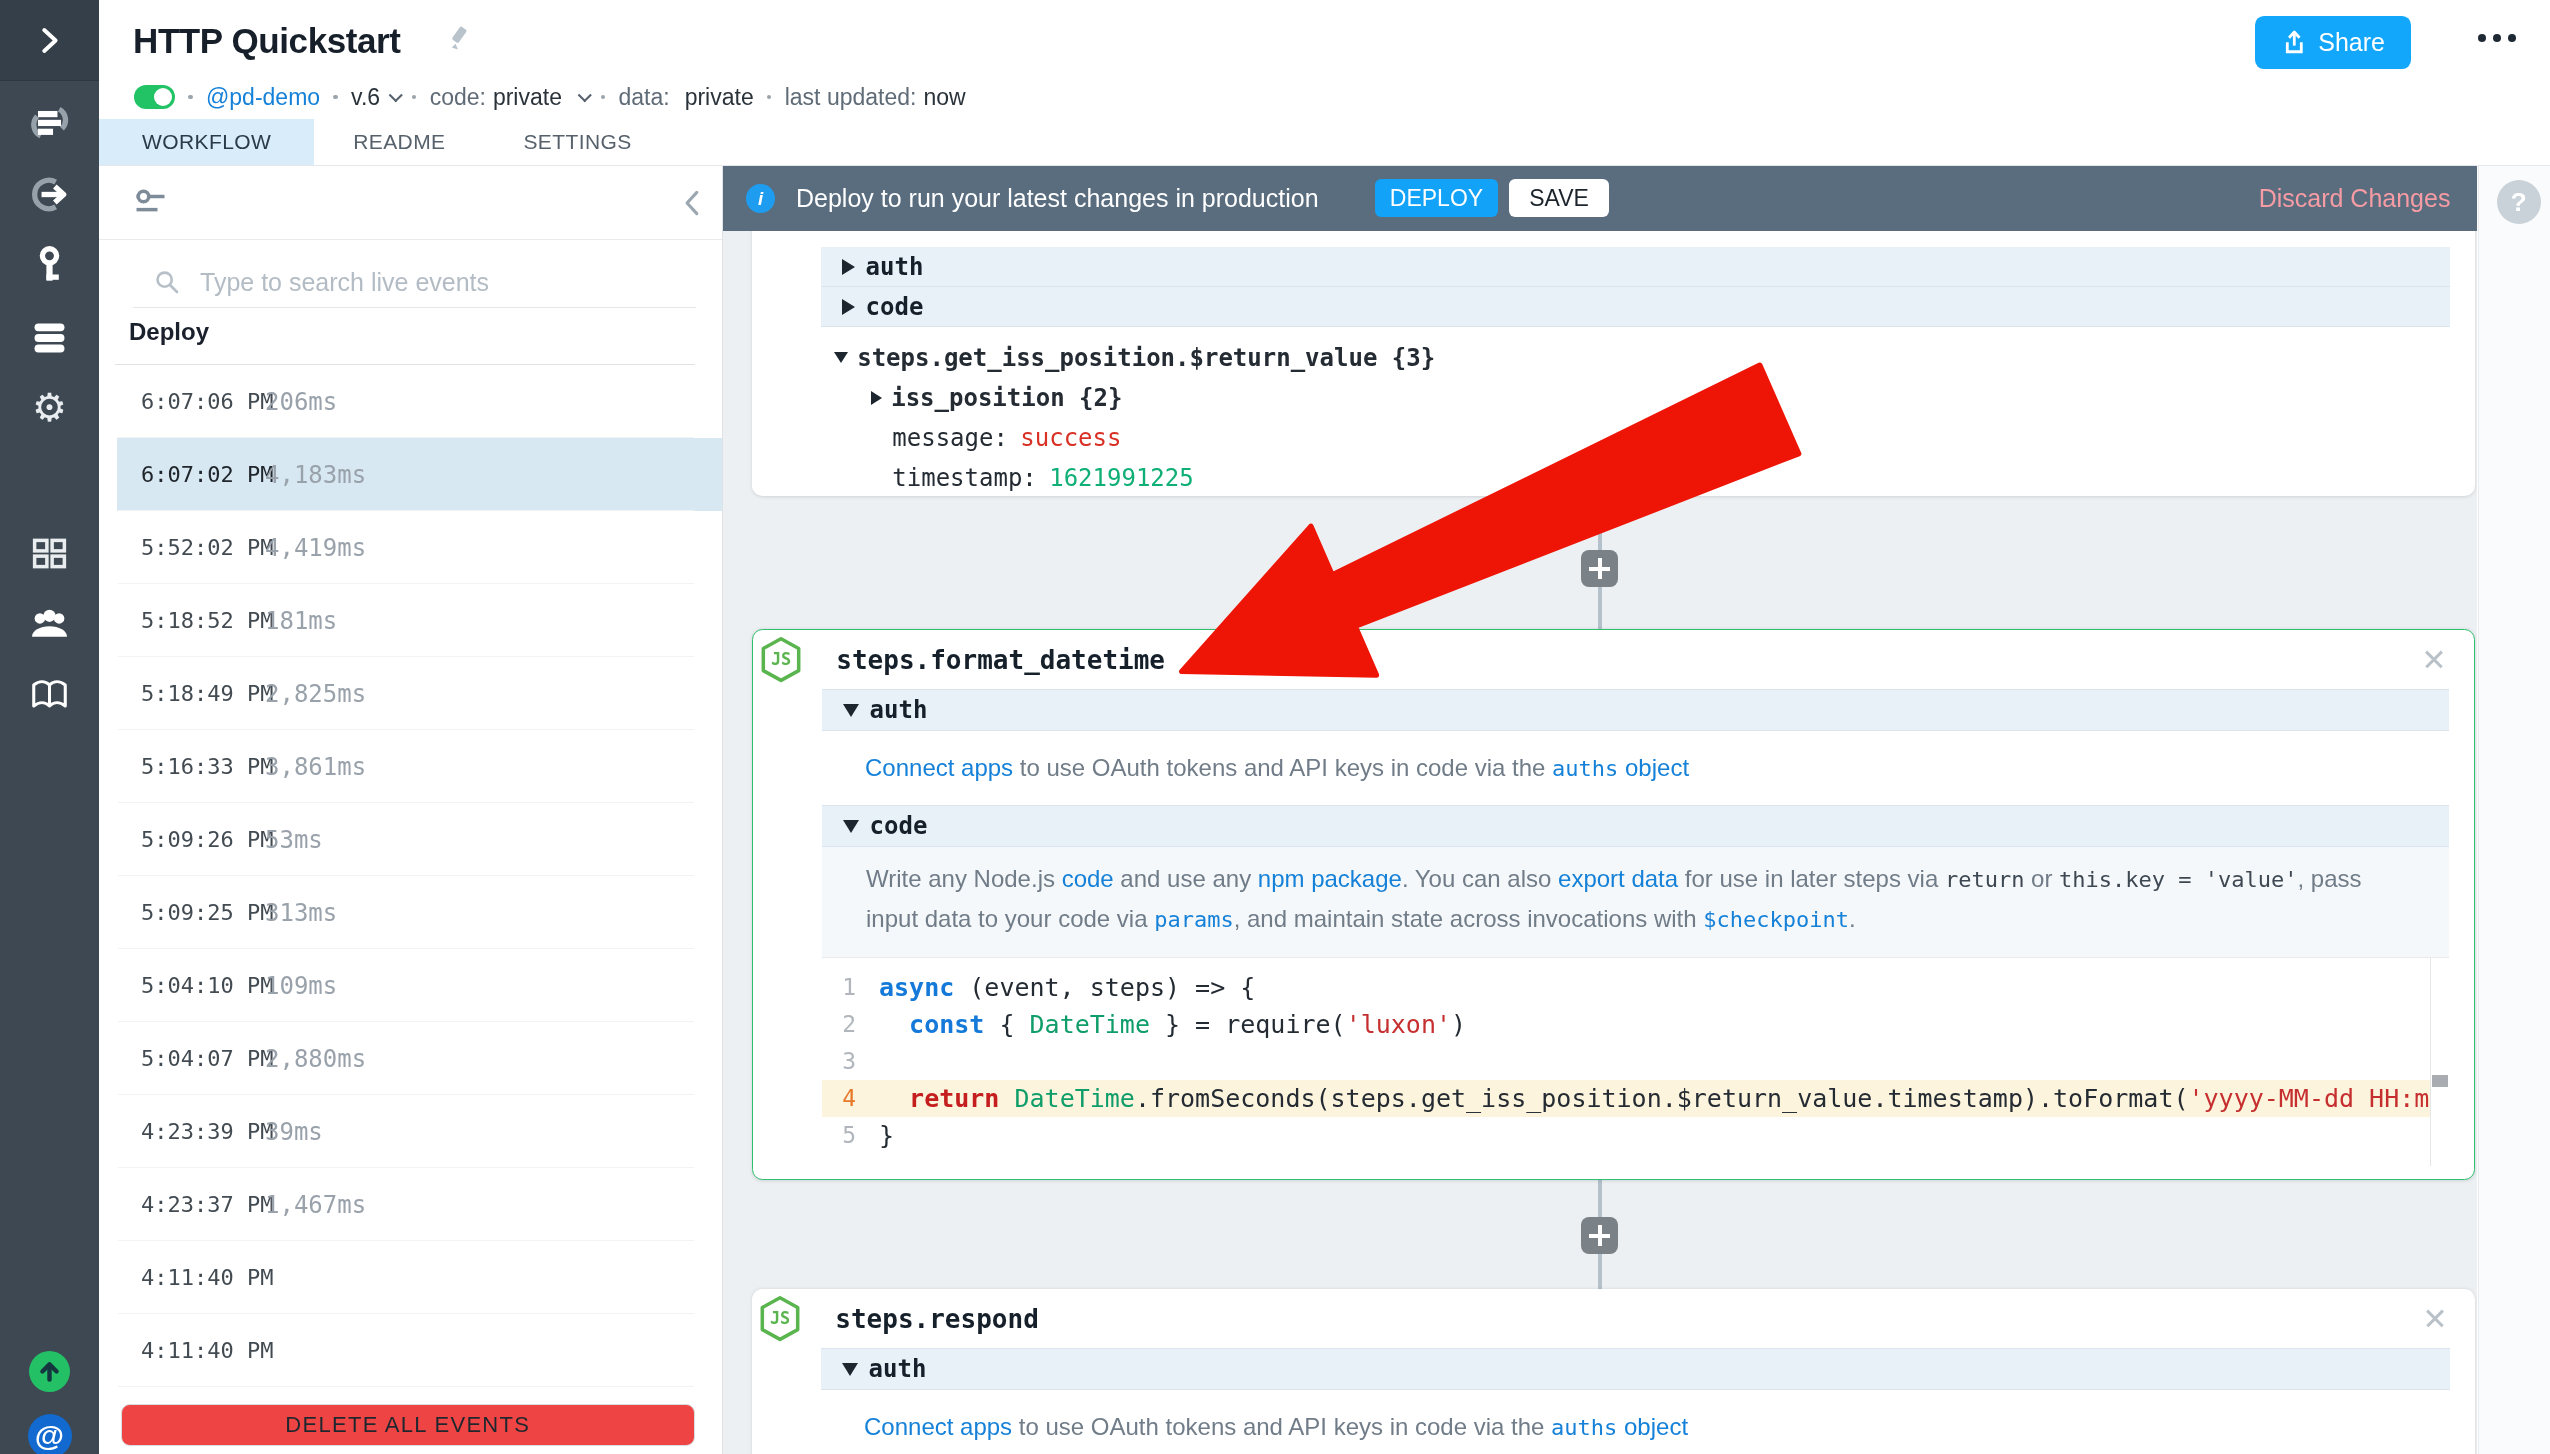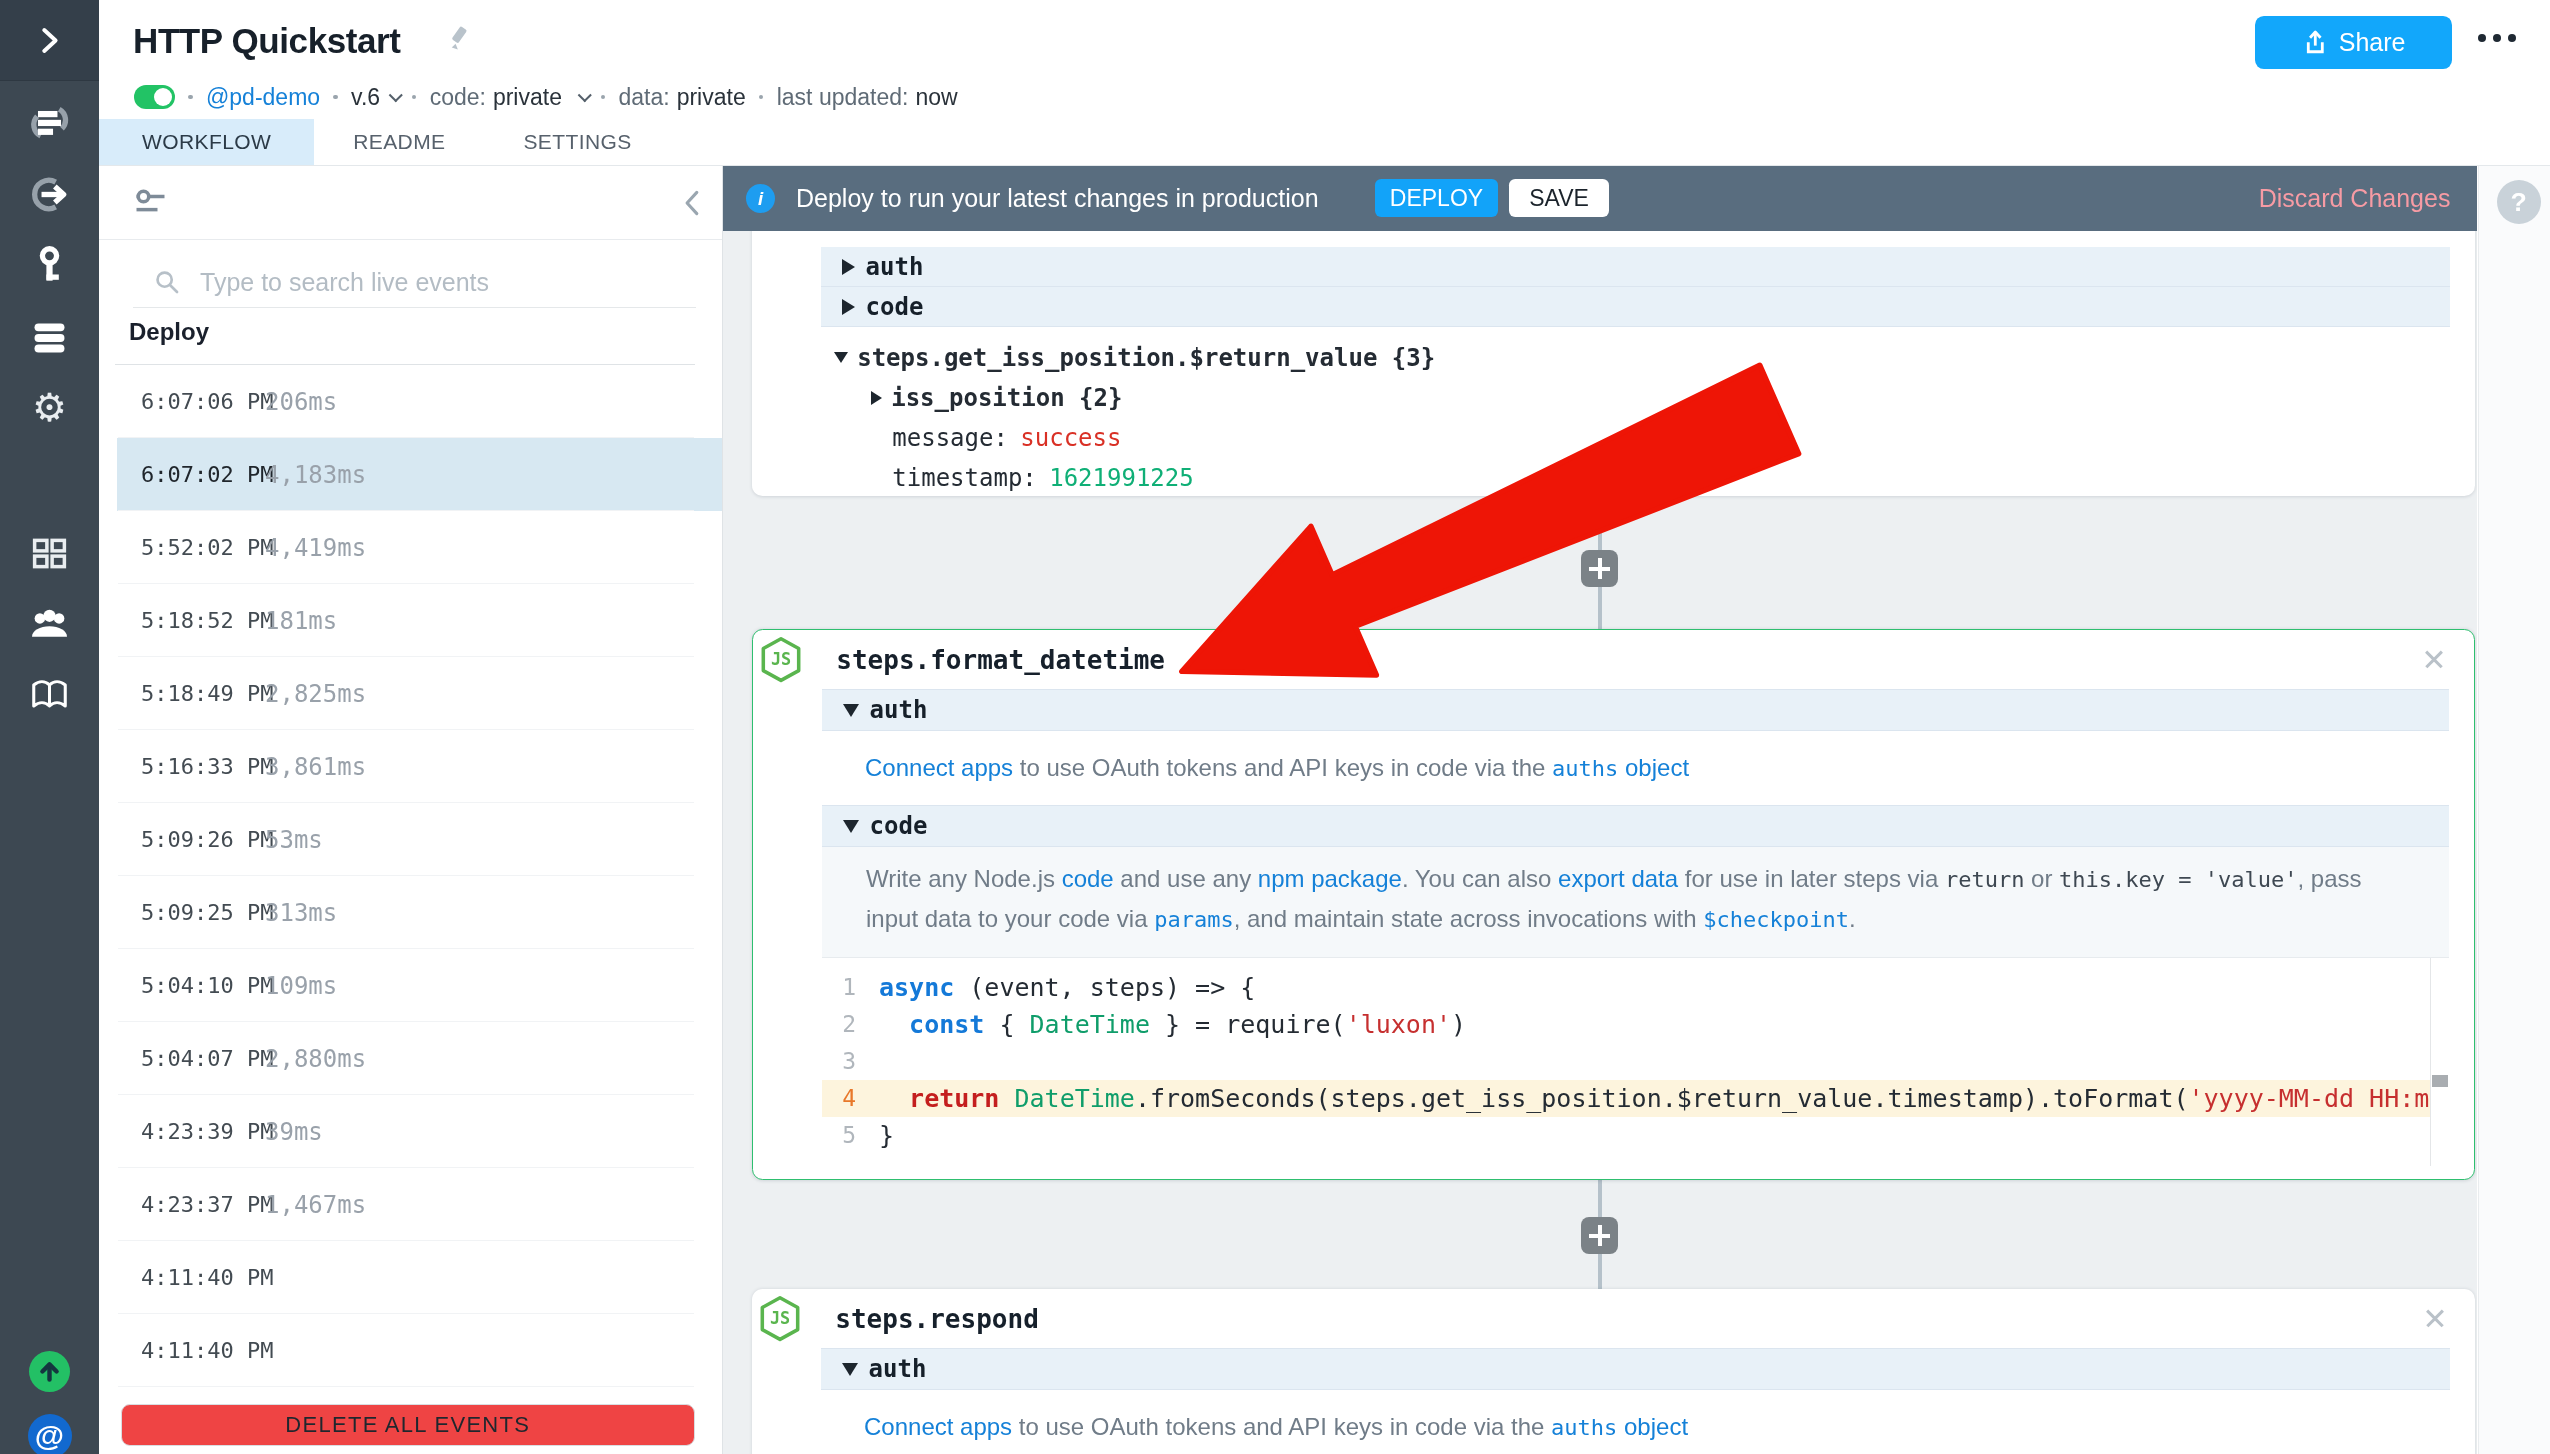--- a/index.html
+++ b/index.html
@@ -21,21 +21,21 @@
   #meta-row { position:absolute; left:35px; top:81px; height:32px; display:flex; align-items:center; gap:13.3px; font-size:23px; color:#5f6b76; }
   .dot { width:4.4px; height:4.4px; border-radius:50%; background:#9aa4ad; flex:none; }
   .toggle { width:41px; height:24px; border-radius:12.4px; background:#22c365; position:relative; cursor:pointer; }
   .toggle .knob { position:absolute; right:2.7px; top:2.7px; width:18.6px; height:18.6px; border-radius:50%; background:#fff; }
   .meta-link { color:#1581d8; cursor:pointer; }
   .meta-dark { color:#2a323a; }
   .caret { width:9.7px; height:9.7px; border-right:2.7px solid #55606b; border-bottom:2.7px solid #55606b; transform:rotate(45deg) translateY(-2.7px); display:inline-block; margin-left:8.9px; }
   #tabs { position:absolute; left:0; bottom:0; height:46px; display:flex; align-items:stretch; font-size:21px; letter-spacing:0.4px; }
   .tab { display:flex; align-items:center; padding:0 39px; color:#57616c; cursor:pointer; }
   .tab.active { background:#d8ecfa; color:#2b3a47; padding:0 43px; }
-  #share-btn { position:absolute; left:2156px; top:16px; width:197px; height:53px; background:#12a7fb; border-radius:8.9px; display:flex; align-items:center; justify-content:center; gap:10.6px; color:#fff; font-size:25px; cursor:pointer; }
+  #share-btn { position:absolute; left:2156px; top:16px; width:156px; height:53px; background:#12a7fb; border-radius:8.9px; display:flex; align-items:center; justify-content:center; gap:10.6px; color:#fff; font-size:25px; cursor:pointer; }
   #dots-menu { position:absolute; left:2379px; top:34px; display:flex; gap:7px; cursor:pointer; }
   #dots-menu i { width:8px; height:8px; border-radius:50%; background:#1f2933; }
 
   
   #events-panel { position:absolute; left:99px; top:166px; width:624px; height:1288px; background:#fff; border-right:0.9px solid #dfe3e6; z-index:20; }
   #panel-head { position:absolute; left:0; top:0; width:100%; height:74px; border-bottom:0.9px solid #e8ebee; }
   #filter-icon { position:absolute; left:34px; top:19.5px; cursor:pointer; }
   #collapse-icon { position:absolute; right:19.5px; top:21px; cursor:pointer; }
   #search-row { position:absolute; left:34px; top:92px; width:563px; height:50px; display:flex; align-items:center; border-bottom:0.9px solid #e5e8ea;justify-content:flex-end; }
   #search-input { border:none; outline:none; background:transparent; font-size:25px; color:#3c454e; margin-left:19.5px; width:496px; font-family:"Liberation Sans",sans-serif; }
@@ -208,21 +208,21 @@
         <span class="meta-dark">v.6</span>
         <span class="caret"></span>
       </span>
     <span class="dot"></span>
     <span style="display:flex;align-items:center;gap:7px">
       <span>code:</span>
       <span class="meta-dark">private</span>
         <span class="caret"></span>
     </span>
     <span class="dot"></span>
-    <span style="display:flex;gap:7px">
+    <span style="display:flex;gap:15px">
       <span>data:</span>
       <span class="meta-dark">private</span>
     </span>
     <span class="dot"></span>
     <span style="display:flex;gap:7px">
       <span>last updated:</span>
       <span class="meta-dark">now</span>
     </span>
   </div>
   <div id="tabs">

